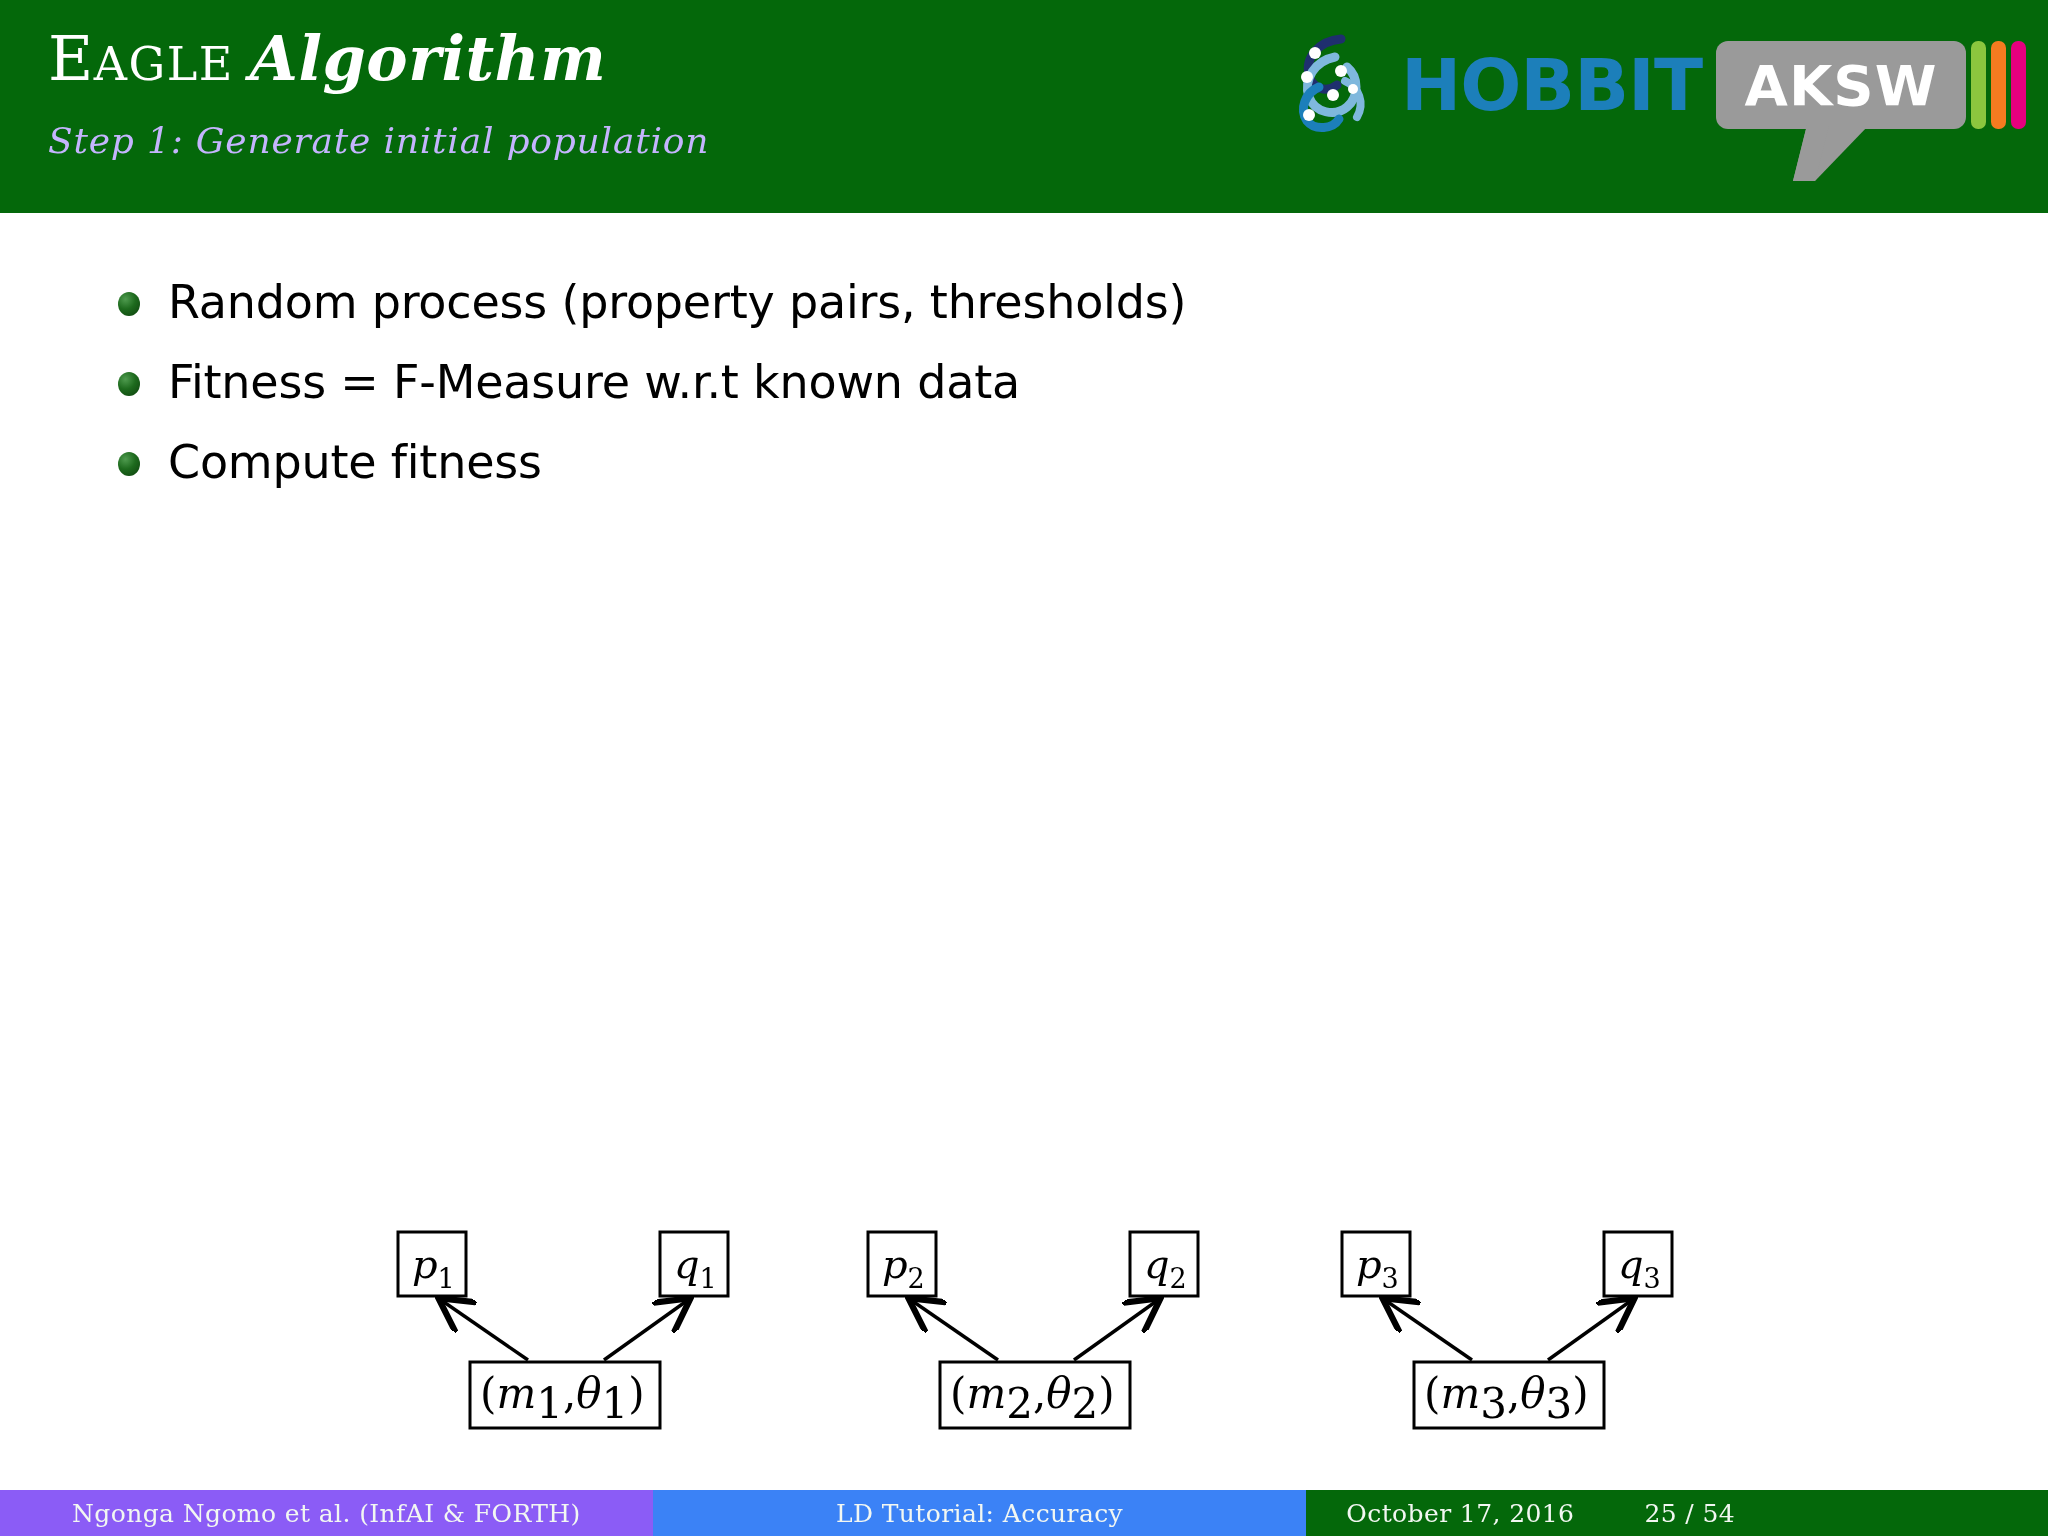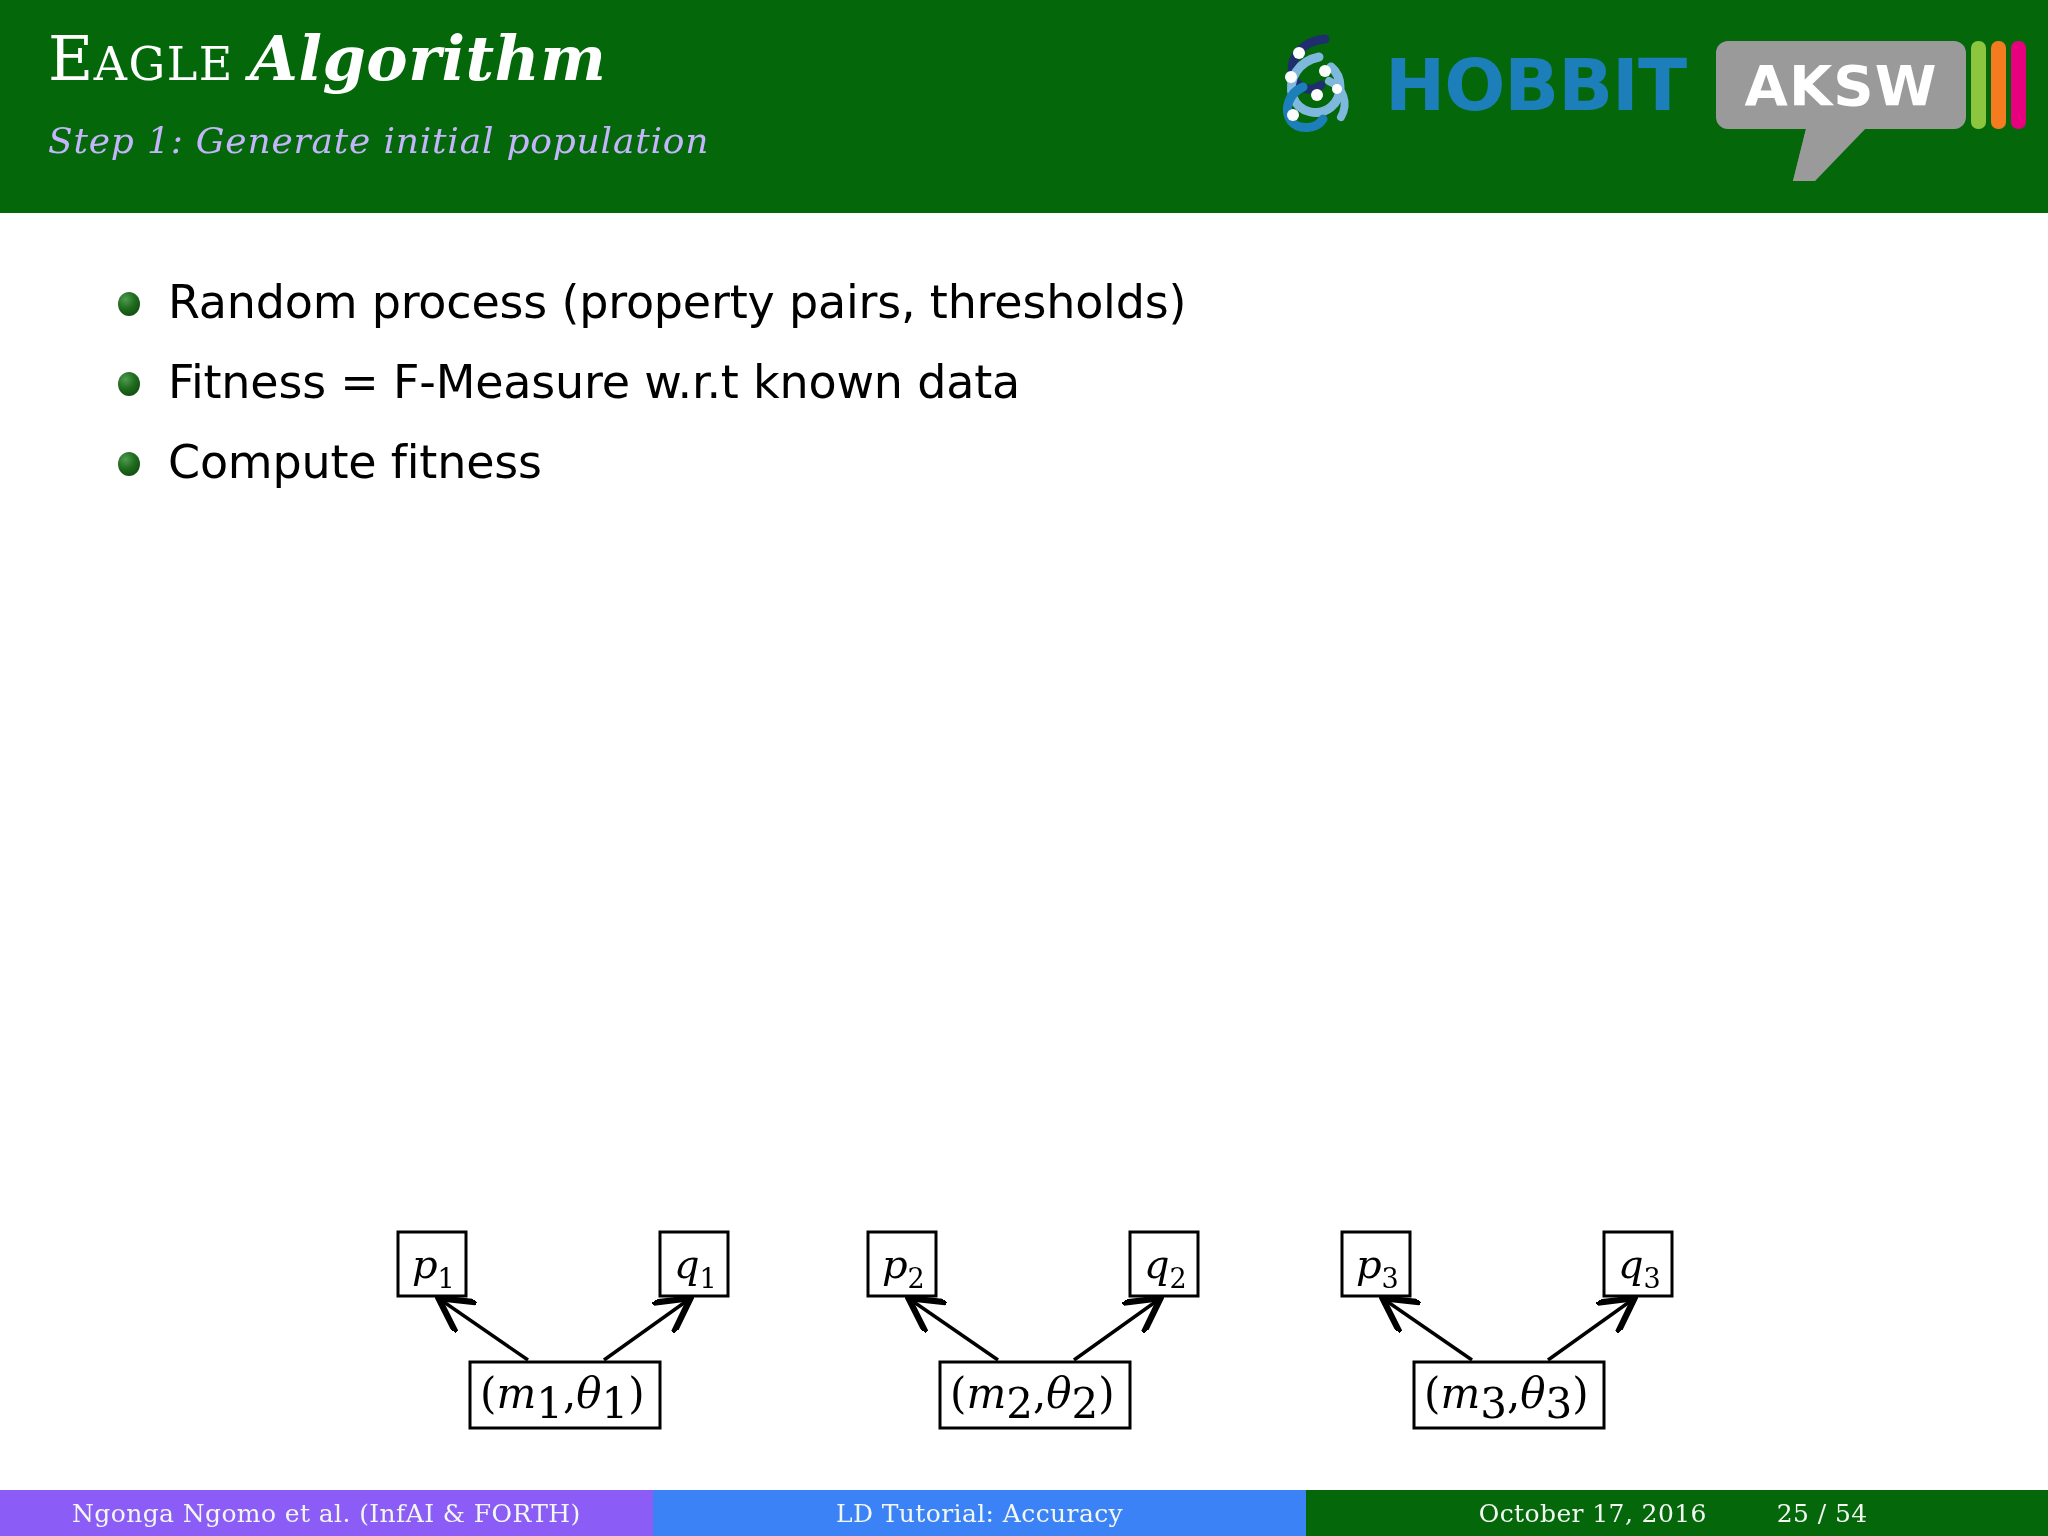--- a/index.html
+++ b/index.html
@@ -86,21 +86,21 @@
     font-size: 72px;
     font-weight: bold;
     color: #1c7fba;
     letter-spacing: -1px;
     line-height: 72px;
   }
   .aksw-logo {
     position: relative;
     display: flex;
     align-items: center;
-    margin-left: 22px;
+    margin-left: 6px;
   }
   .aksw-bubble {
     position: relative;
     background: #9a9a9a;
     border-radius: 12px;
     width: 250px;
     height: 88px;
     display: flex;
     align-items: center;
     justify-content: center;
@@ -236,21 +236,21 @@
     justify-content: center;
   }
   .footer-title {
     width: 683px;
     background: #3b82f6;
     justify-content: center;
   }
   .footer-meta {
     width: 683px;
     background: #04680a;
-    justify-content: center;
+    justify-content: flex-start;
     padding-right: 48px;
     gap: 70px;
     padding-left: 40px;
   }
 </style>
 </head>
 <body>
 
 <div class="header">
   <div class="title-block">

